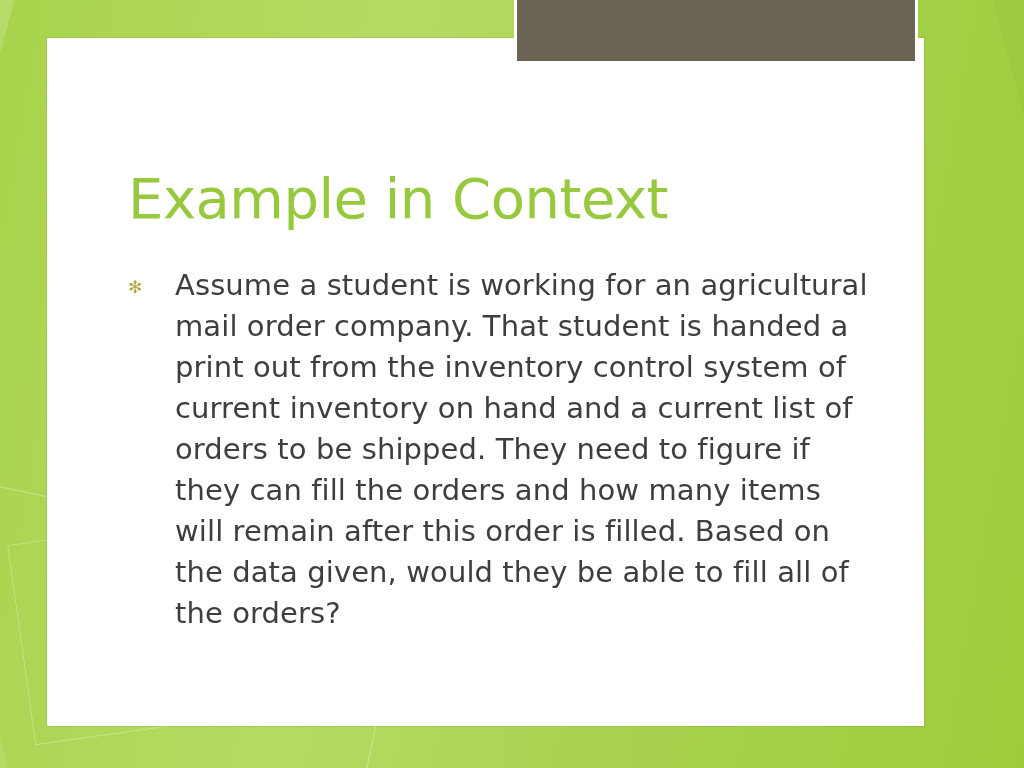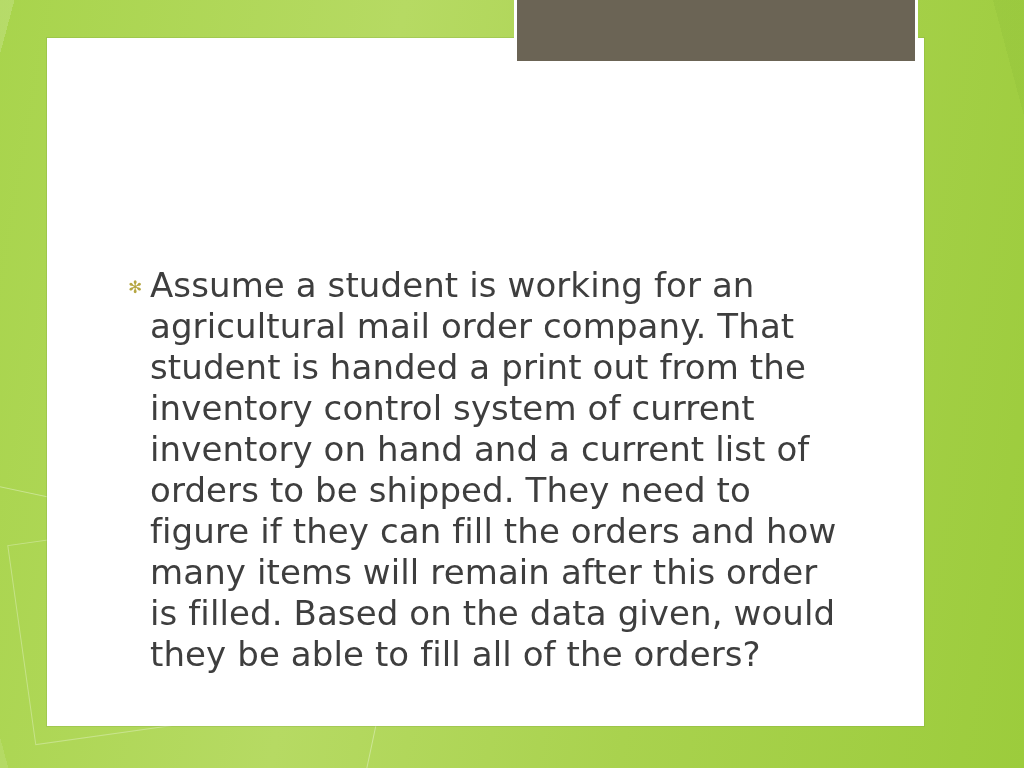--- a/index.html
+++ b/index.html
@@ -108,38 +108,40 @@
     margin-top: 14px;
     color: #b5a642;
     font-size: 17px;
     line-height: 17px;
     text-align: left;
   }
 
   .bullet-text {
     flex: 1 1 auto;
     color: #3e3e3e;
-    font-size: 34px;
+    font-size: 29px;
     line-height: 41px;
     letter-spacing: 0.1px;
     max-width: 700px;
+    margin-left: 25px;
   }
 </style>
 </head>
 <body>
 
 <div class="slide">
 
   <div class="bg-stripes"></div>
   <div class="bg-poly"></div>
   <div class="bg-poly2"></div>
 
   <div class="top-tab"></div>
 
   <div class="card"></div>
 
+  <div class="title">Example in Context</div>
 
   <div class="body-block">
     <div class="bullet-icon">✻</div>
     <div class="bullet-text">Assume a student is working for an agricultural mail order company. That student is handed a print out from the inventory control system of current inventory on hand and a current list of orders to be shipped. They need to figure if they can fill the orders and how many items will remain after this order is filled. Based on the data given, would they be able to fill all of the orders?</div>
   </div>
 
 </div>
 
 </body></html>

